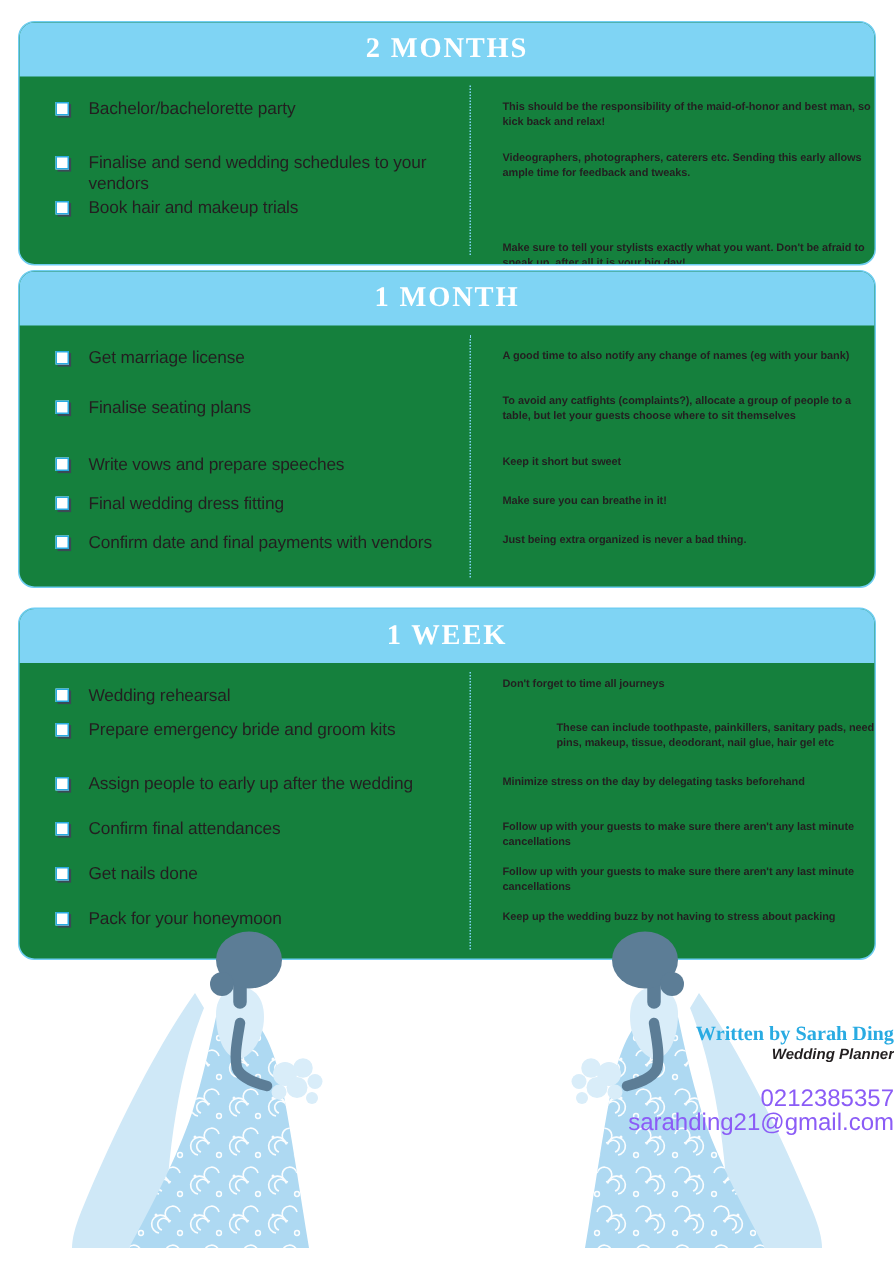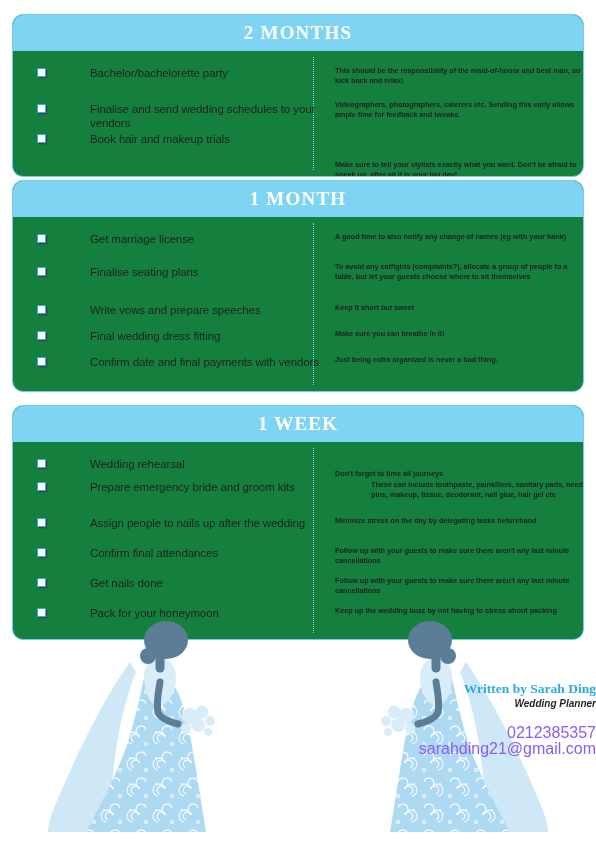--- a/index.html
+++ b/index.html
@@ -60,21 +60,20 @@
     display: block;
   }
   .task {
     position: absolute;
     left: 24px;
     width: 268px;
     font-size: 11.5px;
     color: #231f20;
     line-height: 13.6px;
     letter-spacing: -0.1px;
-    padding-left: 31px;
   }
   .checkbox {
     position: absolute;
     left: 0;
     top: 1px;
     width: 9px;
     height: 9px;
     box-sizing: border-box;
     border: 1.4px solid #29abe2;
     background: #ffffff;
@@ -227,35 +226,35 @@
   <div class="card" id="card-2" style="top:405px;">
     <div class="card-header">1 WEEK</div>
     <div class="card-body" style="height:180px;">
       <div class="divider"></div>
 
       <div class="row">
         <div class="task" style="top:8px;">
           <span class="checkbox"></span>
           <span class="task-label">Wedding rehearsal</span>
         </div>
-        <div class="note" style="top:19px;">Don't forget to time all journeys</div>
+        <div class="note" style="top:1px;">Don't forget to time all journeys</div>
       </div>
 
       <div class="row">
         <div class="task" style="top:31px;">
           <span class="checkbox"></span>
           <span class="task-label">Prepare emergency bride and groom kits</span>
         </div>
         <div class="note" style="top:30px;margin-left:36px;">These can include toothpaste, painkillers, sanitary pads, needle/safety pins, makeup, tissue, deodorant, nail glue, hair gel etc</div>
       </div>
 
       <div class="row">
         <div class="task" style="top:67px;">
           <span class="checkbox"></span>
-          <span class="task-label">Assign people to nails up after the wedding</span>
+          <span class="task-label">Assign people to early up after the wedding</span>
         </div>
         <div class="note" style="top:66px;">Minimize stress on the day by delegating tasks beforehand</div>
       </div>
 
       <div class="row">
         <div class="task" style="top:97px;">
           <span class="checkbox"></span>
           <span class="task-label">Confirm final attendances</span>
         </div>
         <div class="note" style="top:96px;">Follow up with your guests to make sure there aren't any last minute cancellations</div>

